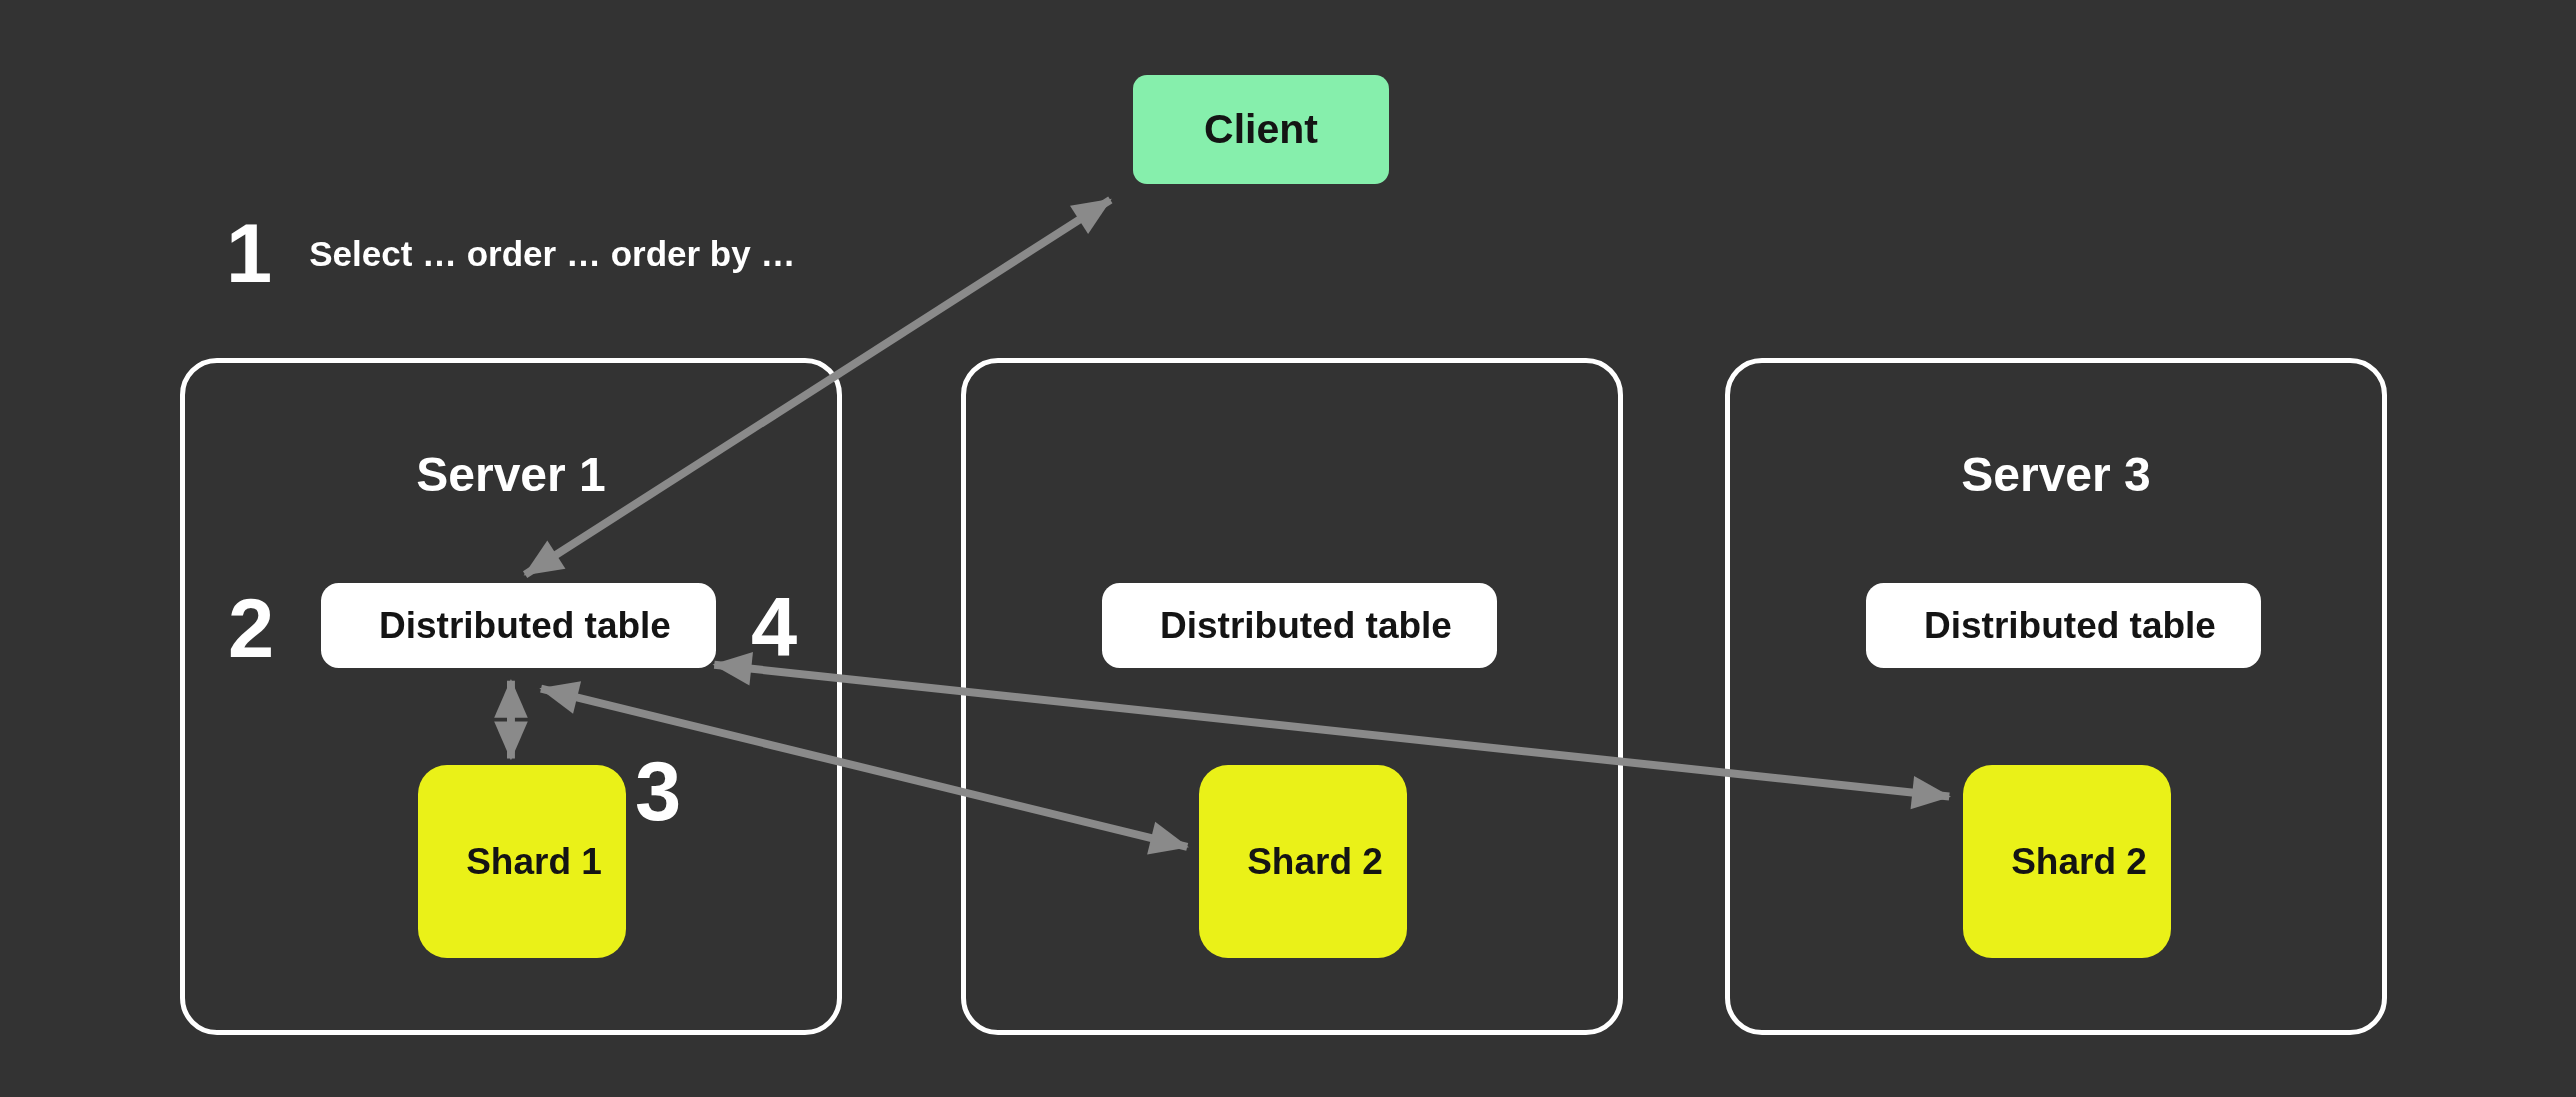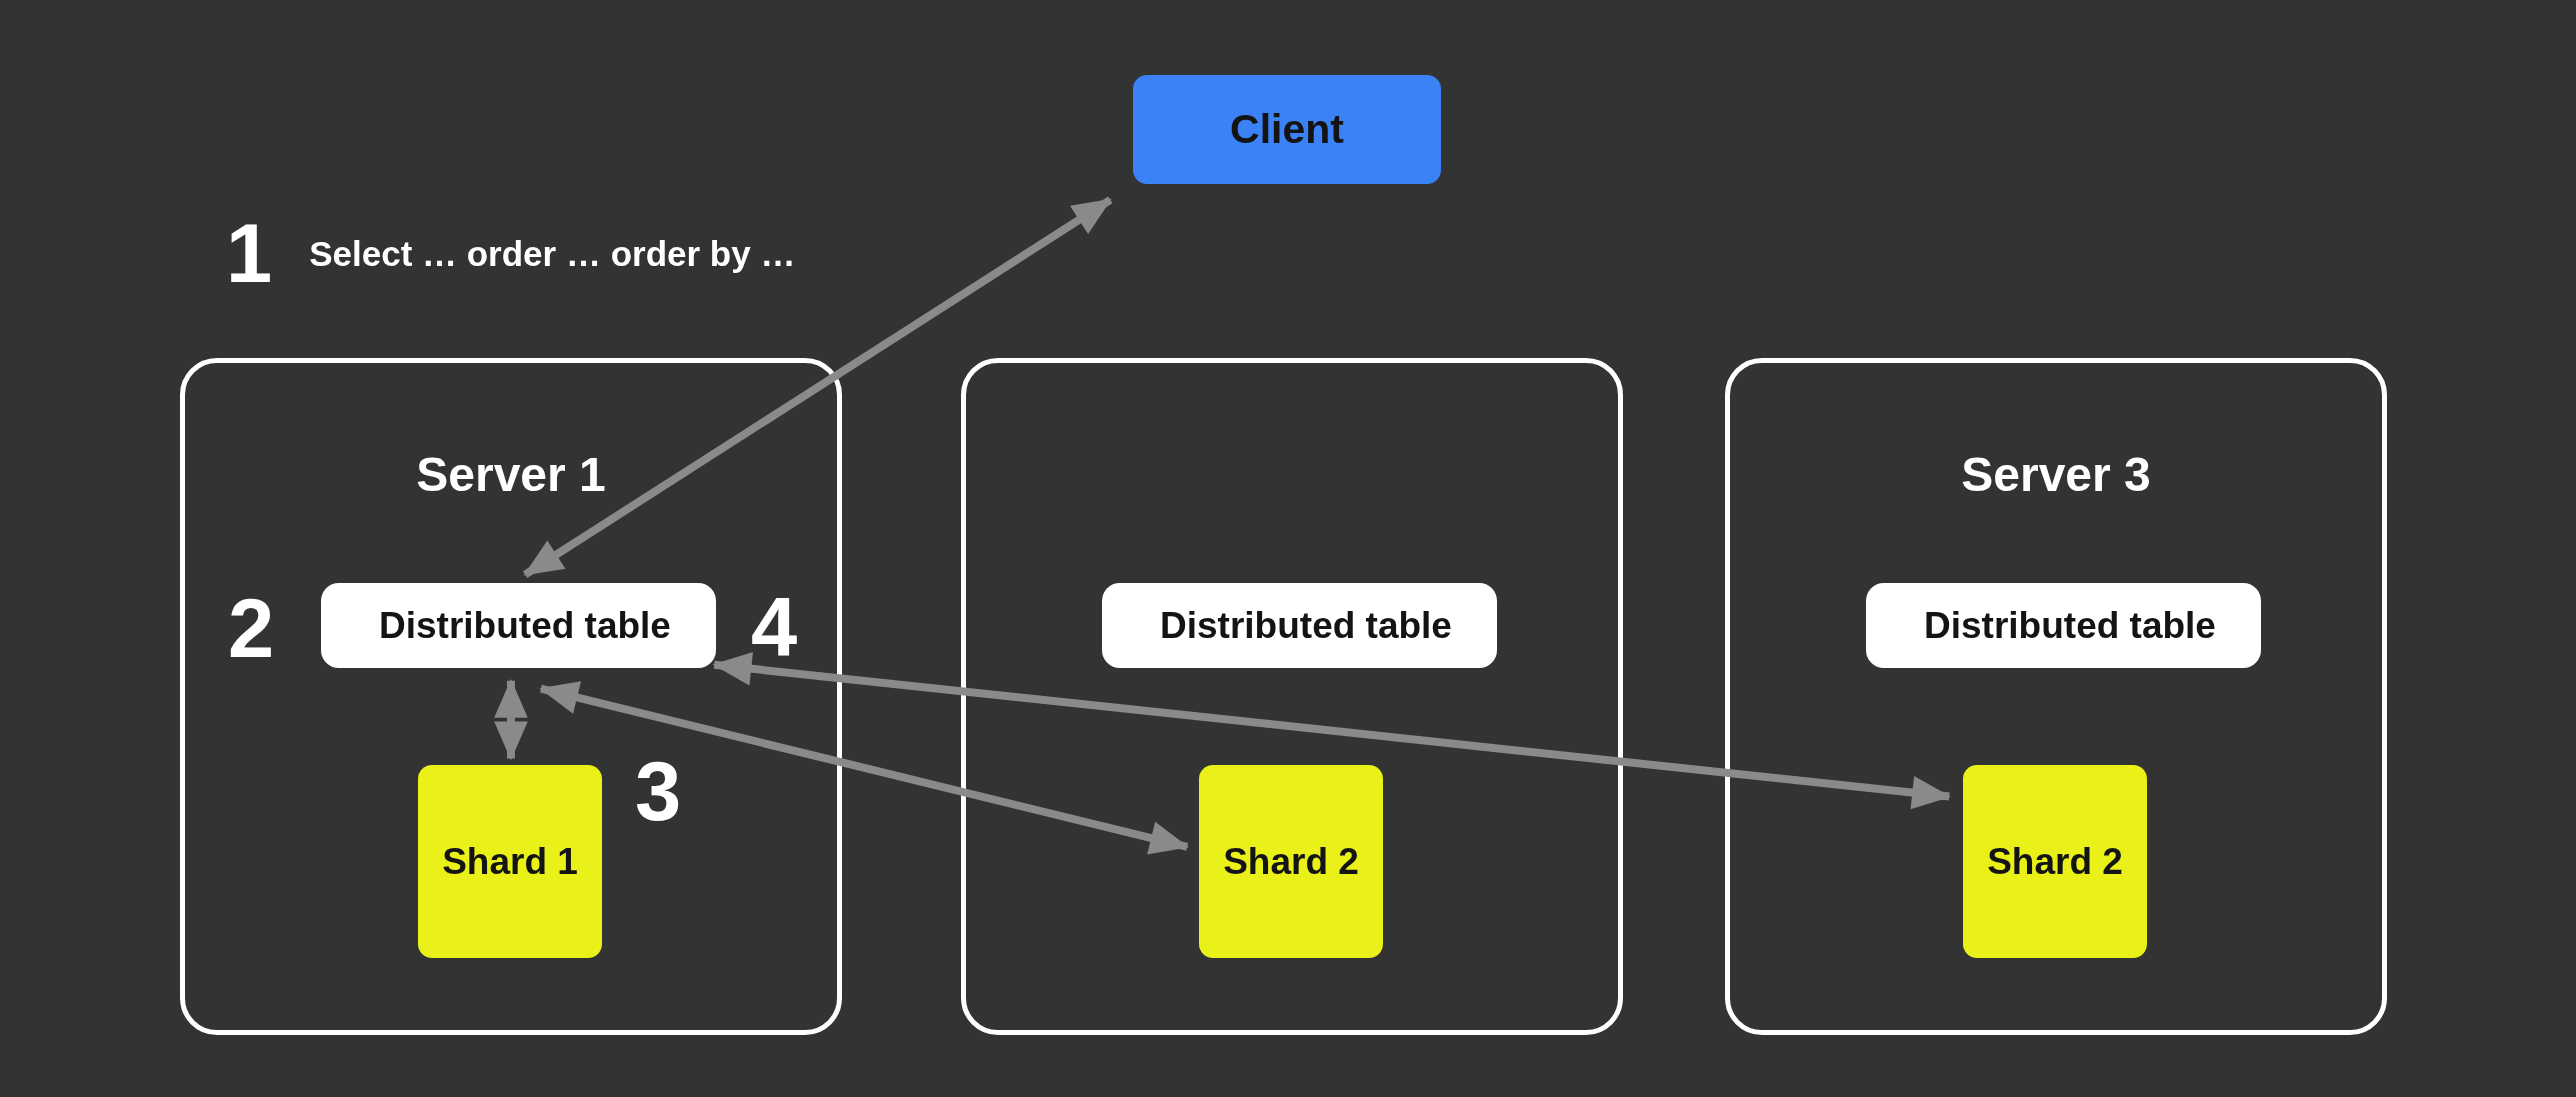--- a/index.html
+++ b/index.html
@@ -26,22 +26,22 @@
   }
   #arrows line {
     stroke: #8A8A8A;
     stroke-width: 9;
   }
 
   
   .client-box {
     position: absolute;
     left: 1133px; top: 75px;
-    width: 308px; height: 109px;
-    background: #3b82f6;
+    width: 256px; height: 109px;
+    background: #86efac;
     border-radius: 14px;
     display: flex;
     align-items: center;
     justify-content: center;
     font-size: 41px;
     font-weight: bold;
     color: #141414;
     z-index: 3;
   }
 
@@ -103,27 +103,28 @@
     font-weight: bold;
     color: #141414;
     padding-left: 13px;
   }
 
   .shard {
     position: absolute;
     left: 233px; top: 402px;
     width: 184px; height: 193px;
     background: #EAF118;
-    border-radius: 14px;
+    border-radius: 29px;
     display: flex;
     align-items: center;
     justify-content: center;
     font-size: 37px;
     font-weight: bold;
     color: #141414;
+    padding-left: 24px;
   }
 
   
   .step-marker {
     position: absolute;
     transform: translate(-50%, -50%);
     font-size: 83px;
     font-weight: bold;
     color: #FFFFFF;
     line-height: 1;

